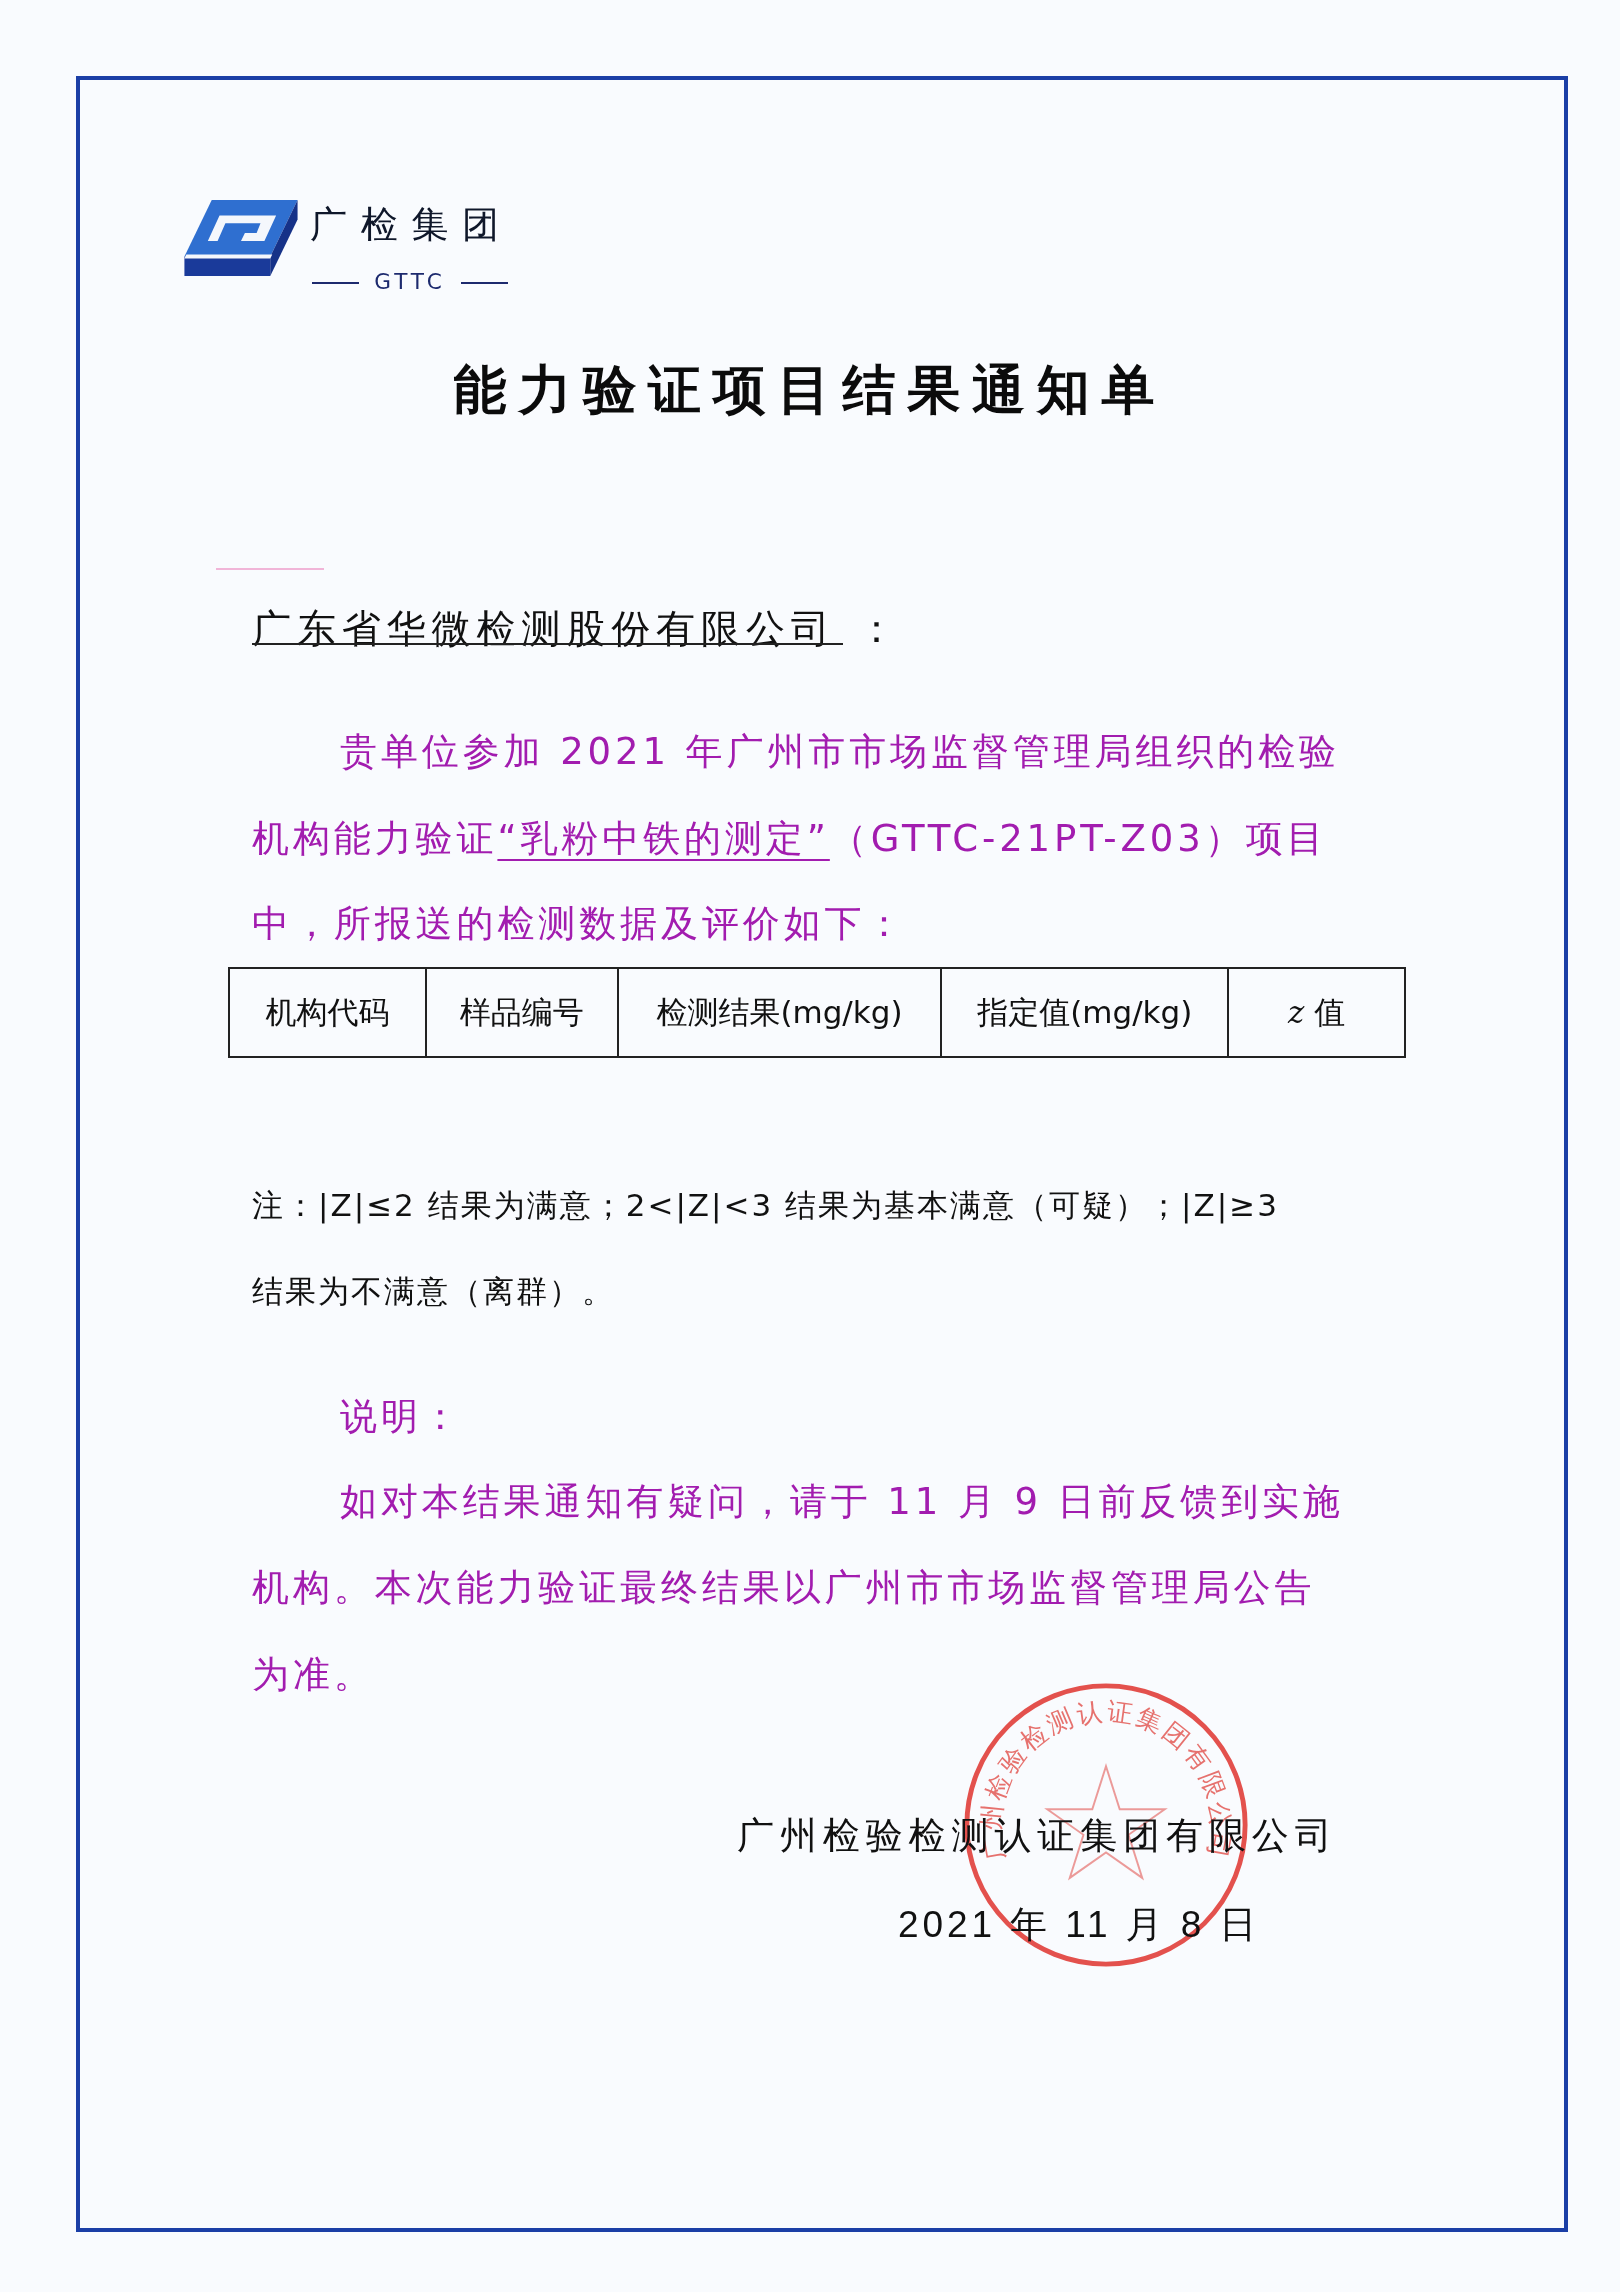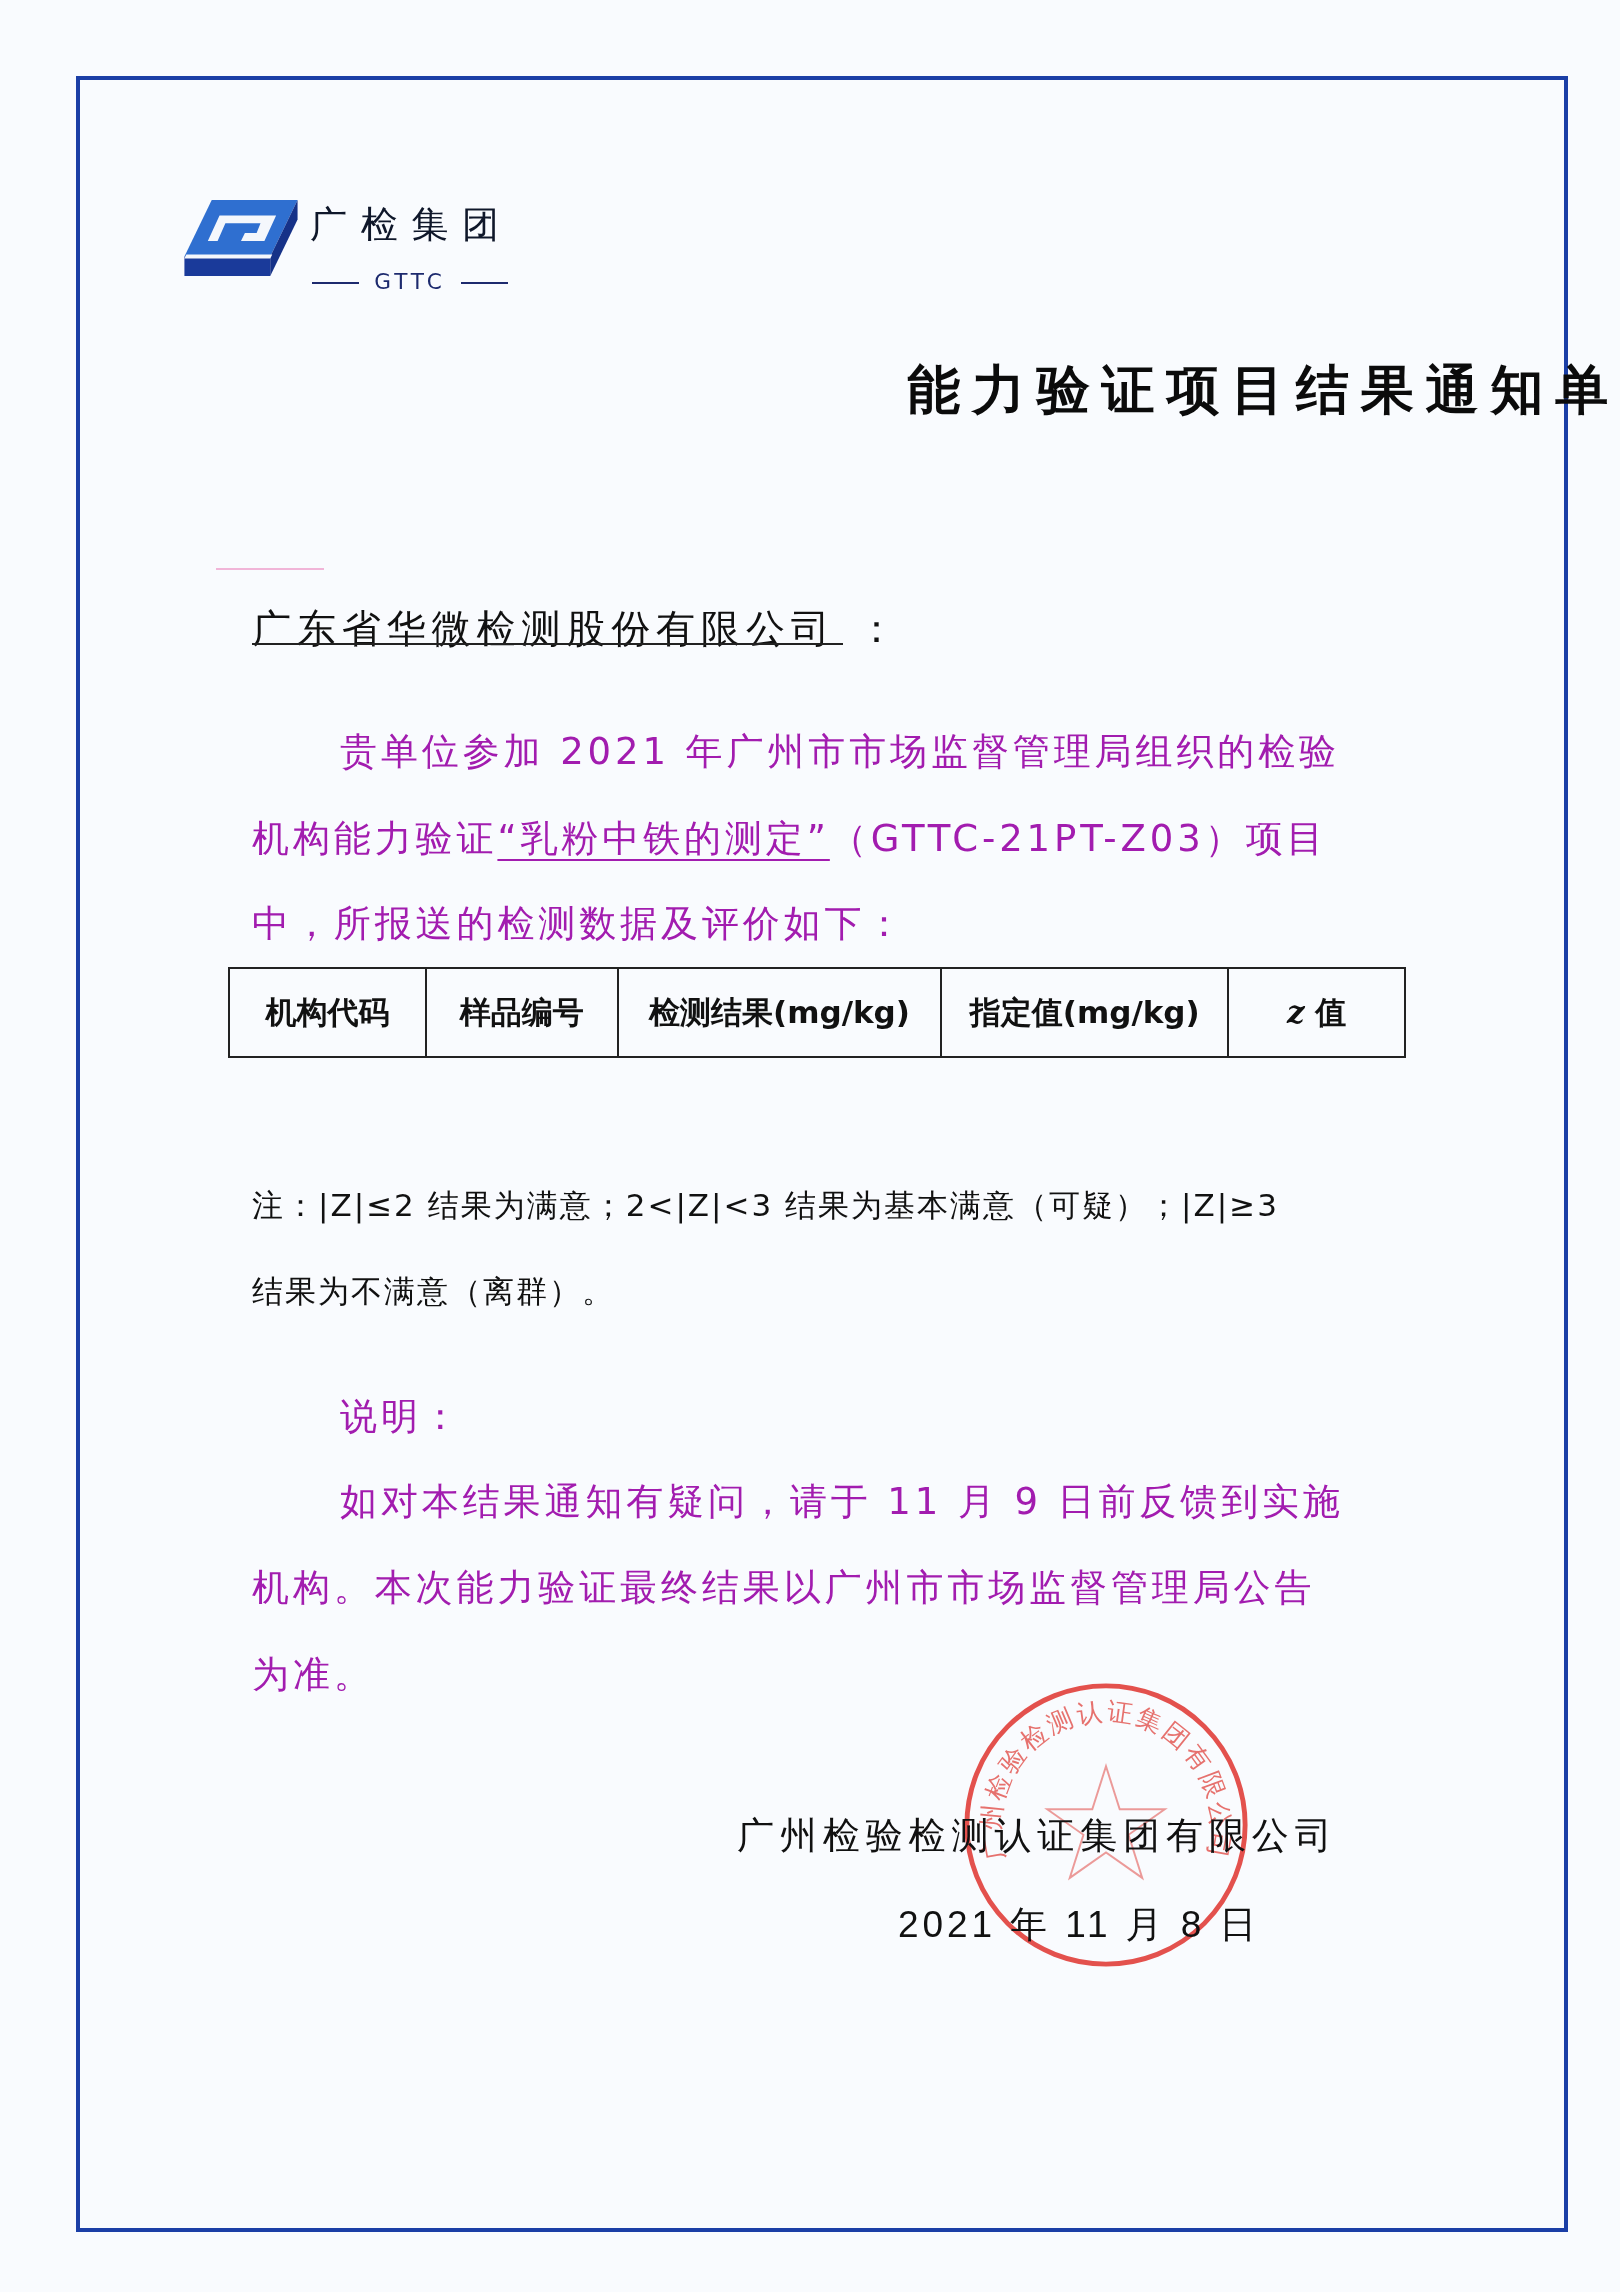--- a/index.html
+++ b/index.html
@@ -27,21 +27,21 @@
   .logo-line { position:absolute; top:12.7px; height:2px; background:#1d2a6e; width:47px; }
   .logo-line.l { left:0; }
   .logo-line.r { right:0; }
   .logo-en {
     position:absolute; left:55px; top:0; width:86px; text-align:center;
     font-family:"DejaVu Sans", sans-serif; font-size:21.6px; letter-spacing:3.9px; color:#1d2a6e;
     line-height:25.5px;
   }
 
   .title {
-    position:absolute; left:0; width:1620px; top:355px; text-align:right;
+    position:absolute; left:0; width:1620px; top:355px; text-align:center;
     font-family:"DejaVu Serif", serif; font-weight:bold;
     font-size:53px; letter-spacing:11.8px; color:#0b0b0b;
   }
 
   .pink-mark { position:absolute; left:216px; top:568px; width:108px; height:2px; background:#f1b5d8; }
 
   .addressee {
     position:absolute; left:252px; top:602px; font-size:39px; letter-spacing:5.9px;
     font-family:"DejaVu Sans", sans-serif; font-weight:300;
   }
@@ -54,21 +54,21 @@
   }
   .u { text-decoration:underline; text-underline-offset:7.8px; text-decoration-thickness:2px; }
 
   
   table.results {
     position:absolute; left:228px; top:967px;
     width:1178px; border-collapse:collapse;
     font-family:"DejaVu Sans", sans-serif; font-size:31px; color:#111;
   }
   table.results td, table.results th {
-    border:2px solid #222; text-align:center; font-weight:bold; padding:0;
+    border:2px solid #222; text-align:center; font-weight:normal; padding:0;
   }
   table.results tr.hdr { height:89px; }
   table.results tr.row { height:108px; }
   .z-italic { font-style:italic; font-family:"DejaVu Serif", serif; }
 
   .note-line {
     position:absolute; font-size:31px; letter-spacing:2px;
     font-family:"DejaVu Sans", sans-serif; line-height:43px;
   }
 

